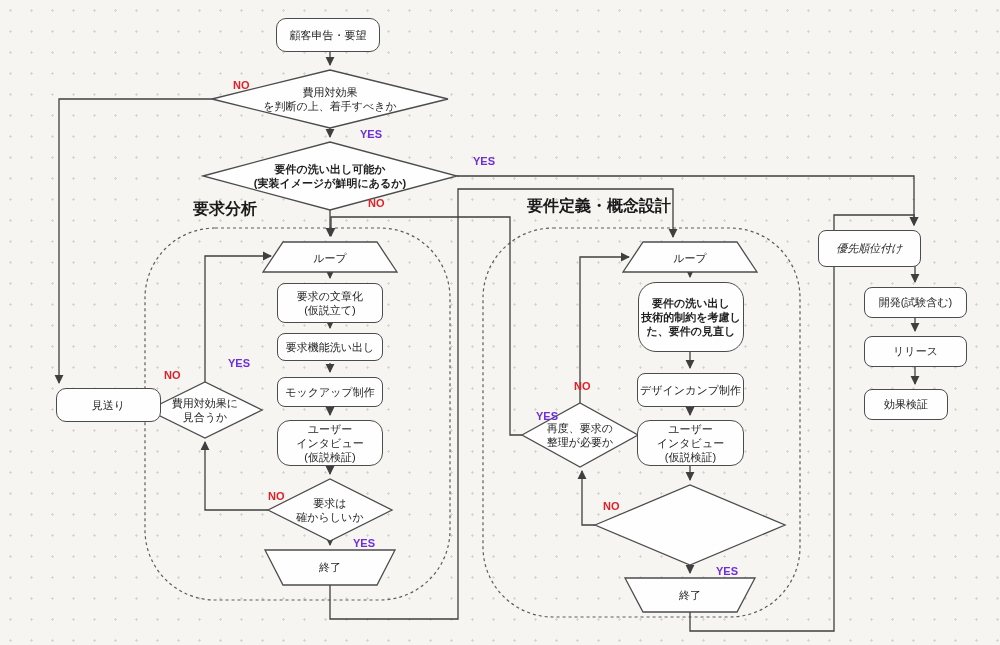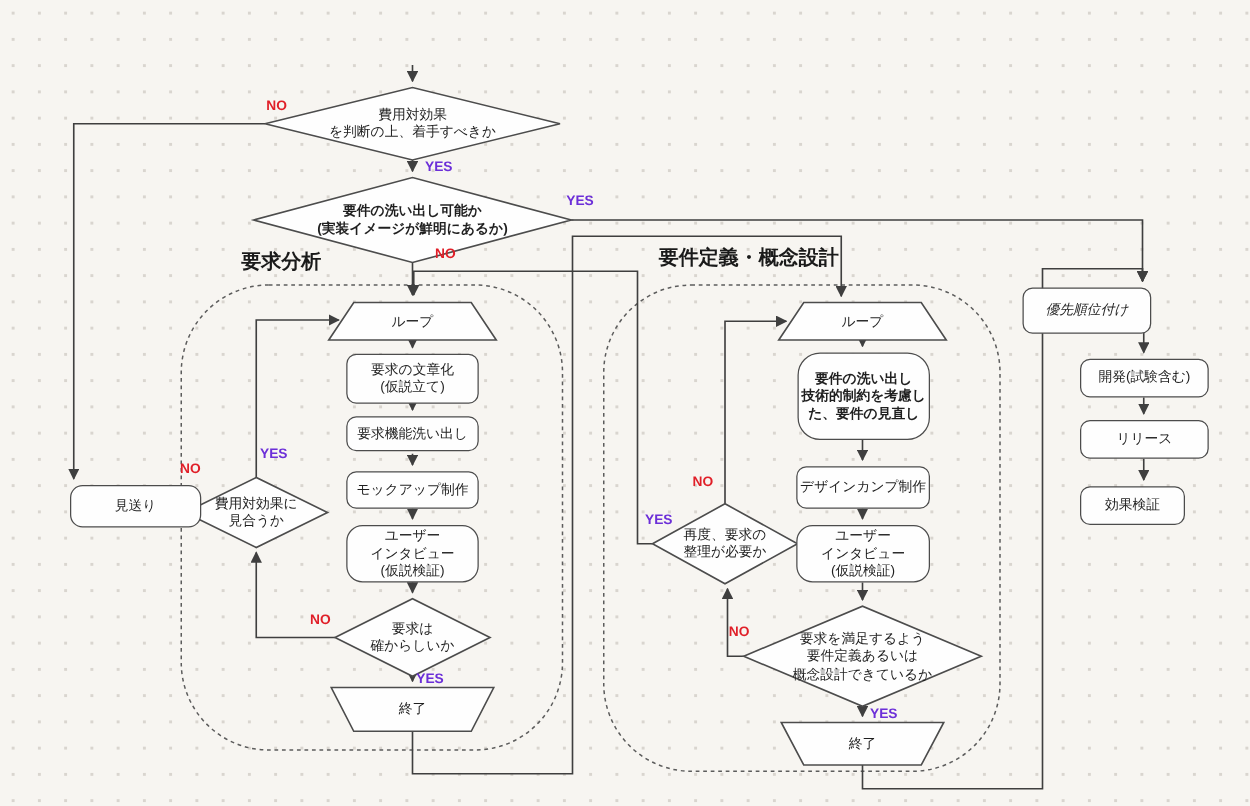--- a/index.html
+++ b/index.html
@@ -15,21 +15,21 @@
     position:absolute;box-sizing:border-box;
     background:#fefefe;border:1.3px solid #4c4c4c;border-radius:8px;
     display:flex;align-items:center;justify-content:center;
     font-size:11px;line-height:1.3;color:#1f1f1f;text-align:center;
     white-space:pre-line;
   }
   .shape-label{
     position:absolute;font-size:11px;line-height:1.3;color:#1f1f1f;
     text-align:center;white-space:pre-line;
   }
-  .edge-label{position:absolute;font-size:11px;font-weight:bold;}
+  .edge-label{position:absolute;font-size:11px;font-weight:bold;margin-left:20px;}
   .edge-label.yes{color:#6c2fd8;}
   .edge-label.no{color:#e01f28;}
   .subgraph-title{position:absolute;font-size:16px;font-weight:600;color:#1a1a1a;}
 </style>
 </head>
 <body>
 
 <div class="canvas">
 
   <svg class="wires" width="1000" height="645" viewBox="0 0 1000 645">
@@ -85,20 +85,21 @@
       <polygon points="283,242 377,242 397,272 263,272"></polygon>
       <polygon points="265,550 395,550 377,585 283,585"></polygon>
       <polygon points="643,242 737,242 757,272 623,272"></polygon>
       <polygon points="625,578 755,578 737,612 643,612"></polygon>
     </g>
   </svg>
 
   <div class="subgraph-title" style="left:193px;top:199px;">要求分析</div>
   <div class="subgraph-title" style="left:527px;top:196px;">要件定義・概念設計</div>
 
+  <div class="node" style="left:276px;top:18px;width:104px;height:34px;border-radius:10px;">顧客申告・要望</div>
   <div class="node" style="left:10px;top:388px;width:105px;height:34px;border-radius:10px;margin-left:46px;">見送り</div>
   <div class="node" style="left:277px;top:283px;width:106px;height:40px;">要求の文章化
 (仮説立て)</div>
   <div class="node" style="left:277px;top:333px;width:106px;height:28px;">要求機能洗い出し</div>
   <div class="node" style="left:277px;top:377px;width:106px;height:30px;">モックアップ制作</div>
   <div class="node" style="left:277px;top:420px;width:106px;height:46px;border-radius:13px;">ユーザー
 インタビュー
 (仮説検証)</div>
   <div class="node" style="left:638px;top:282px;width:106px;height:70px;border-radius:18px;font-weight:bold;">要件の洗い出し
 技術的制約を考慮し
@@ -113,23 +114,20 @@
   <div class="node" style="left:864px;top:389px;width:84px;height:31px;">効果検証</div>
 
   <div class="shape-label" style="left:230px;top:85px;width:200px;">費用対効果
 を判断の上、着手すべきか</div>
   <div class="shape-label" style="left:230px;top:162px;width:200px;font-weight:bold;">要件の洗い出し可能か
 (実装イメージが鮮明にあるか)</div>
   <div class="shape-label" style="left:280px;top:496px;width:100px;">要求は
 確からしいか</div>
   <div class="shape-label" style="left:155px;top:396px;width:100px;">費用対効果に
 見合うか</div>
-  <div class="shape-label" style="left:618px;top:504px;width:144px;">要求を満足するよう
-要件定義あるいは
-概念設計できているか</div>
   <div class="shape-label" style="left:528px;top:421px;width:104px;">再度、要求の
 整理が必要か</div>
   <div class="shape-label" style="left:280px;top:251px;width:100px;">ループ</div>
   <div class="shape-label" style="left:280px;top:560px;width:100px;">終了</div>
   <div class="shape-label" style="left:640px;top:251px;width:100px;">ループ</div>
   <div class="shape-label" style="left:640px;top:588px;width:100px;">終了</div>
 
   <div class="edge-label no" style="left:213px;top:79px;">NO</div>
   <div class="edge-label yes" style="left:340px;top:128px;">YES</div>
   <div class="edge-label yes" style="left:453px;top:155px;">YES</div>

